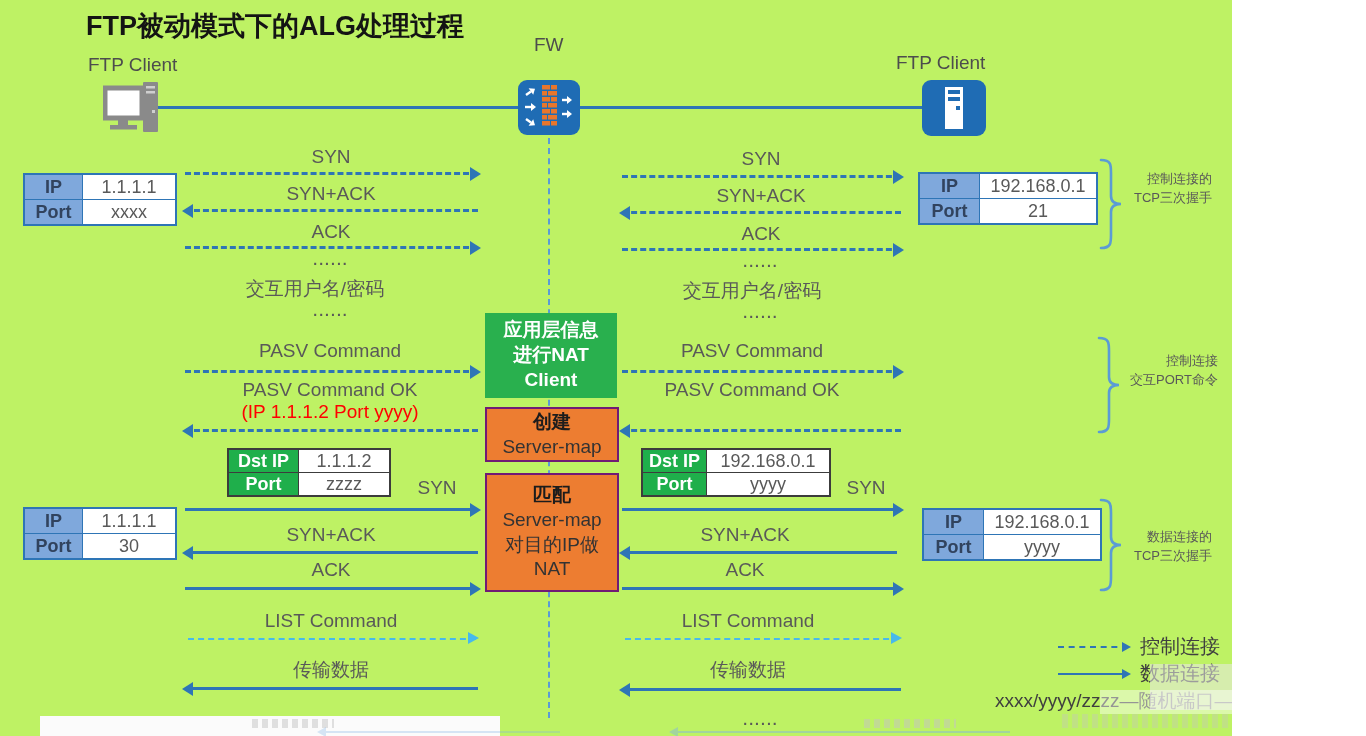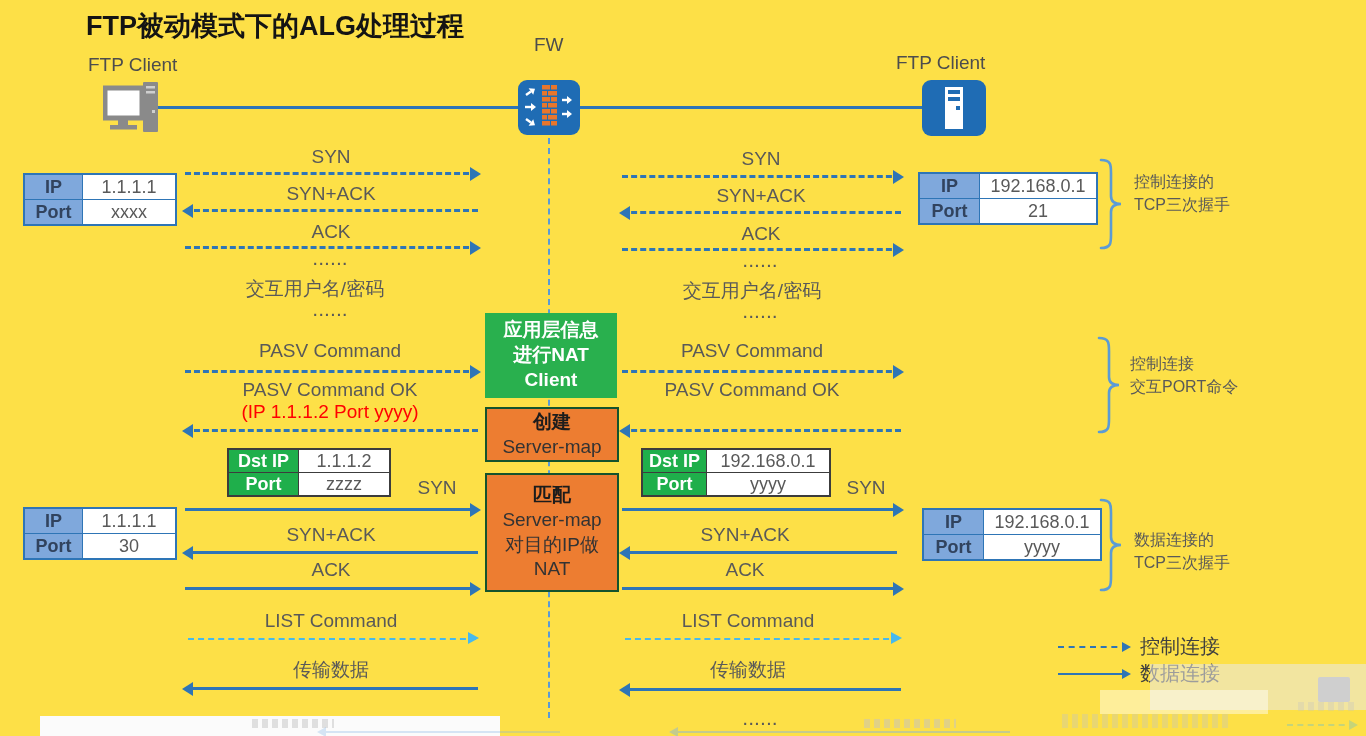--- a/index.html
+++ b/index.html
@@ -1,22 +1,22 @@
 <!DOCTYPE html>
 <html><head>
 <meta charset="utf-8">
 <style>
   :root{
     --blue:#2E75B6; --lblue:#5B9BD5; --cyan:#47B9EC;
     --green:#29B04E; --cellgreen:#1FAF4B; --orange:#ED7D31;
     --gray:#595959; --red:#FF0000;
   }
   html,body{margin:0;padding:0;background:#fff;}
-  .canvas{position:relative;width:1366px;height:736px;background:#fde047;overflow:hidden;
-          font-family:"Liberation Sans",sans-serif;}
+  .canvas{position:relative;width:1224px;height:736px;background:#bef264;overflow:hidden;
+          font-family:"Liberation Sans",sans-serif;padding-left:8px;}
   .lbl{position:absolute;color:var(--gray);font-size:19px;white-space:nowrap;}
   .lbl.c{transform:translateX(-50%);}
   .lbl.red{color:var(--red);}
   .lbl.dots{font-size:14px;font-weight:bold;letter-spacing:2px;}
   .title{position:absolute;left:86px;top:8px;font-size:27px;font-weight:bold;color:#141414;}
   .entlbl{position:absolute;font-size:19px;color:#4d4d4d;white-space:nowrap;}
 
   
   .arr{position:absolute;height:0;}
   .arr.d{border-top:3px dashed var(--blue);}
@@ -47,25 +47,25 @@
   .dstbox .cell{height:22px;display:flex;align-items:center;justify-content:center;
     font-size:18px;color:var(--gray);}
   .dstbox .cell:nth-child(-n+2){border-bottom:1.5px solid #3c3c3c;}
   .dstbox .cell:nth-child(odd){border-right:1.5px solid #3c3c3c;}
   .dstbox .k{background:var(--cellgreen);color:#fff;font-weight:bold;}
 
   
   .step{position:absolute;display:flex;flex-direction:column;justify-content:center;
     text-align:center;font-size:19px;line-height:1.3;}
   .step.natg{background:var(--green);color:#fff;font-weight:bold;}
-  .step.org{background:var(--orange);border:2px solid #14532d;color:#333;}
+  .step.org{background:var(--orange);border:2px solid #701a75;color:#333;}
   .step b{font-weight:bold;color:#1c1c1c;}
   .step.natg b{color:#fff;}
 
-  .ann{position:absolute;font-size:16px;color:var(--gray);line-height:1.45;white-space:nowrap;}
+  .ann{position:absolute;font-size:13px;color:var(--gray);line-height:1.45;white-space:nowrap;text-align:right;}
   .brace{position:absolute;}
 
   .legendtxt{position:absolute;font-size:20px;color:#3f3f3f;white-space:nowrap;}
   .note{position:absolute;font-size:19px;color:#3f3f3f;white-space:nowrap;}
 
   .wm{position:absolute;}
   .ghost-text{position:absolute;height:9px;opacity:.5;filter:blur(.5px);
     background:repeating-linear-gradient(90deg,#c4c4c4 0 6px,transparent 6px 10px);}
 
   .icon{position:absolute;}
@@ -281,20 +281,21 @@
   </svg>
   <div class="ann" style="left:1134px;top:528px">
     <div>数据连接的</div>
     <div>TCP三次握手</div>
   </div>
 
   <div class="arr d r sm" style="left:1058px;top:646px;width:70px"></div>
   <div class="legendtxt" style="left:1140px;top:633px">控制连接</div>
   <div class="arr s r sm" style="left:1058px;top:673px;width:70px"></div>
   <div class="legendtxt" style="left:1140px;top:660px">数据连接</div>
+  <div class="note" style="left:995px;top:688px">xxxx/yyyy/zzzz—随机端口—</div>
 
   <div class="wm" style="left:1150px;top:664px;width:216px;height:46px;background:rgba(234,234,234,.55)"></div>
   <div class="wm" style="left:1318px;top:677px;width:32px;height:25px;background:#cfcfcf;border-radius:2px"></div>
   <div class="wm" style="left:1100px;top:690px;width:168px;height:24px;background:rgba(255,255,255,.45)"></div>
   <div class="wm" style="left:40px;top:716px;width:460px;height:20px;background:#fbfbfb"></div>
   <div class="ghost-text" style="left:252px;top:719px;width:82px"></div>
   <div class="ghost-text" style="left:864px;top:719px;width:92px"></div>
   <div class="ghost-text" style="left:1062px;top:714px;width:170px;height:14px;opacity:.35"></div>
   <div class="ghost-text" style="left:1298px;top:702px;width:60px;opacity:.3"></div>
   <div class="arr s l ghost" style="left:320px;top:731px;width:240px;opacity:.3"></div>

